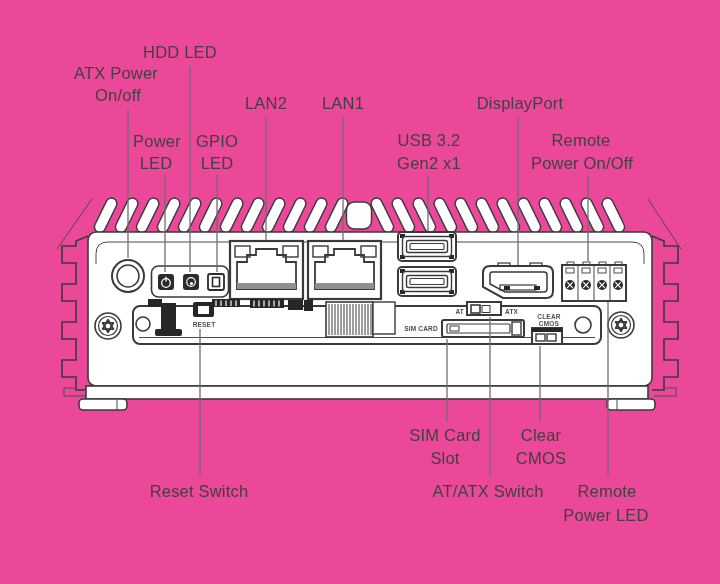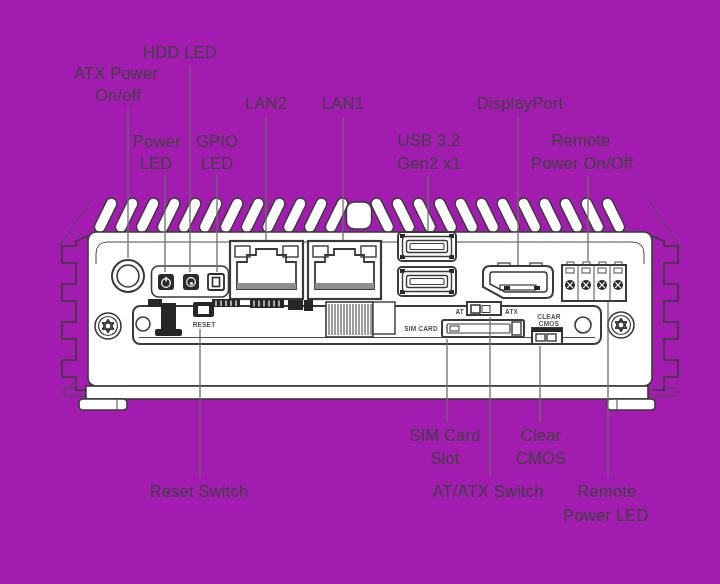--- a/index.html
+++ b/index.html
@@ -1,16 +1,16 @@
 <!DOCTYPE html>
 <html><head>
 <meta charset="utf-8">
 <style>
   html,body{margin:0;padding:0;background:#ffffff;}
-  .stage{position:relative;width:720px;height:584px;background:#a21caf;overflow:hidden;
+  .stage{position:relative;width:720px;height:584px;background:#ec4899;overflow:hidden;
          font-family:"Liberation Sans", sans-serif;}
   svg{position:absolute;left:0;top:0;}
   
   .ol{fill:none;stroke:#3a3a3a;stroke-width:1.6;}
   .olw{fill:#ffffff;stroke:#3a3a3a;stroke-width:1.6;}
   .thin{fill:none;stroke:#4a4a4a;stroke-width:1;}
   .fin{fill:#ffffff;stroke:#3a3a3a;stroke-width:1.4;}
   .dark{fill:#262626;stroke:none;}
   .wt{stroke:#ffffff;stroke-width:1.2;fill:none;}
   .callout{stroke:#6e6e6e;stroke-width:1.3;fill:none;}

